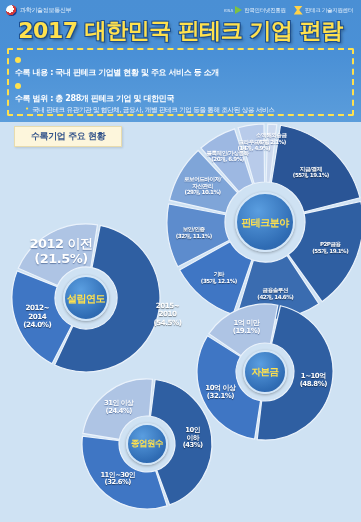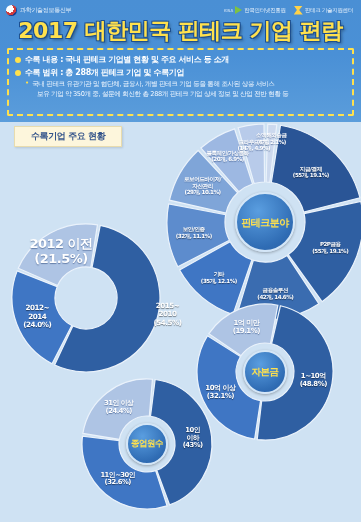--- a/index.html
+++ b/index.html
@@ -51,21 +51,21 @@
     text-shadow: 1px 1px 0 #1d4f8f, -1px 1px 0 #1d4f8f, 1px -1px 0 #1d4f8f, -1px -1px 0 #1d4f8f, 2px 2px 3px rgba(0,0,0,.35);
   }
 
   .dashbox {
     position: absolute; top: 48px; left: 7px;
     width: 347px; height: 68px;
     border: 2px dashed #ffe14d;
     border-radius: 2px;
     padding: 4px 6px 3px 6px;
   }
-  .bullet-row { display: flex; align-items: flex-start; gap: 4px; margin-bottom: 2px; }
+  .bullet-row { display: flex; align-items: flex-start; gap: 4px; margin-bottom: 2px; flex-direction: column; }
   .bullet-dot {
     width: 6px; height: 6px; border-radius: 50%; background: #ffe14d;
     margin-top: 3px; flex: 0 0 auto;
   }
   .bullet-txt { font-size: 8px; color: #ffffff; font-weight: bold; letter-spacing: -0.4px; white-space: nowrap; }
   .sub-row { display: flex; align-items: flex-start; gap: 3px; padding-left: 10px; margin-top: 1px; }
   .sub-dot { font-size: 7px; color: #ffe14d; line-height: 1.1; }
   .sub-txt { font-size: 6.6px; color: #f2f8ff; letter-spacing: -0.4px; white-space: nowrap; }
   .sub-row-indent { padding-left: 22px; }
 
@@ -141,28 +141,25 @@
 
     <div class="main-title">2017 대한민국 핀테크 기업 편람</div>
 
     <div class="dashbox">
       <div class="bullet-row">
         <span class="bullet-dot"></span>
         <span class="bullet-txt">수록 내용 : 국내 핀테크 기업별 현황 및 주요 서비스 등 소개</span>
       </div>
       <div class="bullet-row">
         <span class="bullet-dot"></span>
-        <span class="bullet-txt">수록 범위 : 총 288개 핀테크 기업 및 수록기업</span>
+        <span class="bullet-txt">수록 범위 : 총 288개 핀테크 기업 및 대한민국</span>
       </div>
       <div class="sub-row">
         <span class="sub-dot">•</span>
         <span class="sub-txt">국내 핀테크 유관기관 및 협단체, 금융사, 개별 핀테크 기업 등을 통해 조사된 상용 서비스</span>
-      </div>
-      <div class="sub-row sub-row-indent">
-        <span class="sub-txt">보유 기업 약 350개 중, 설문에 회신한 총 288개 핀테크 기업 상세 정보 및 산업 전반 현황 등</span>
       </div>
     </div>
   </div>
 
   <div class="body-area">
 
     <div class="section-tag">수록기업 주요 현황</div>
 
     <div class="chart" id="chart-fintech-field" style="left:165px; top:0px;">
         <svg width="200" height="200" viewBox="0 0 200 200">
@@ -218,20 +215,24 @@
           <div>(6개, 2.1%)</div>
         </div>
       </div>
 
     <div class="chart" id="chart-founding-year" style="left:10px; top:100px;">
         <svg width="152" height="152" viewBox="0 0 152 152">
           <path d="M 90.24662552291716 3.384342864573867 A 74 74 0 1 1 44.60924271684111 143.01209112682432 L 62.8498178948929 104.07263276934532 A 31 31 0 1 0 81.96818096230314 45.5799274162404 Z" fill="#2f5fa2" stroke="#eaf2fb" stroke-width="1.2"></path>
           <path d="M 42.05993296816069 141.75767521646623 A 74 74 0 0 1 7.14909996933018 48.87890922240203 L 47.15705539255724 64.6384619715468 A 31 31 0 0 0 61.78186381098624 103.5471342123034 Z" fill="#3f76c4" stroke="#eaf2fb" stroke-width="1.2"></path>
           <path d="M 8.240968092872507 46.2558645274589 A 74 74 0 0 1 87.44856858616058 2.8909699330651932 L 80.79602197528348 45.37324416114893 A 31 31 0 0 0 47.614459606473616 63.539618923665216 Z" fill="#aec4e4" stroke="#eaf2fb" stroke-width="1.2"></path>
         </svg>
+        <div class="hub" style="width: 46px; height: 46px; left: 53px; top: 53px; font-size: 10px;">
+          <div>설립</div>
+          <div>연도</div>
+        </div>
         <div class="plabel light" style="left: 125.427px; top: 92.1552px; font-size: 7.2px; margin-left: 32px;">
           <div>2015~</div>
           <div>2010</div>
           <div>(54.5%)</div>
         </div>
         <div class="plabel light" style="left: 27.3249px; top: 94.2958px; font-size: 7.2px;">
           <div>2012~</div>
           <div>2014</div>
           <div>(24.0%)</div>
         </div>

